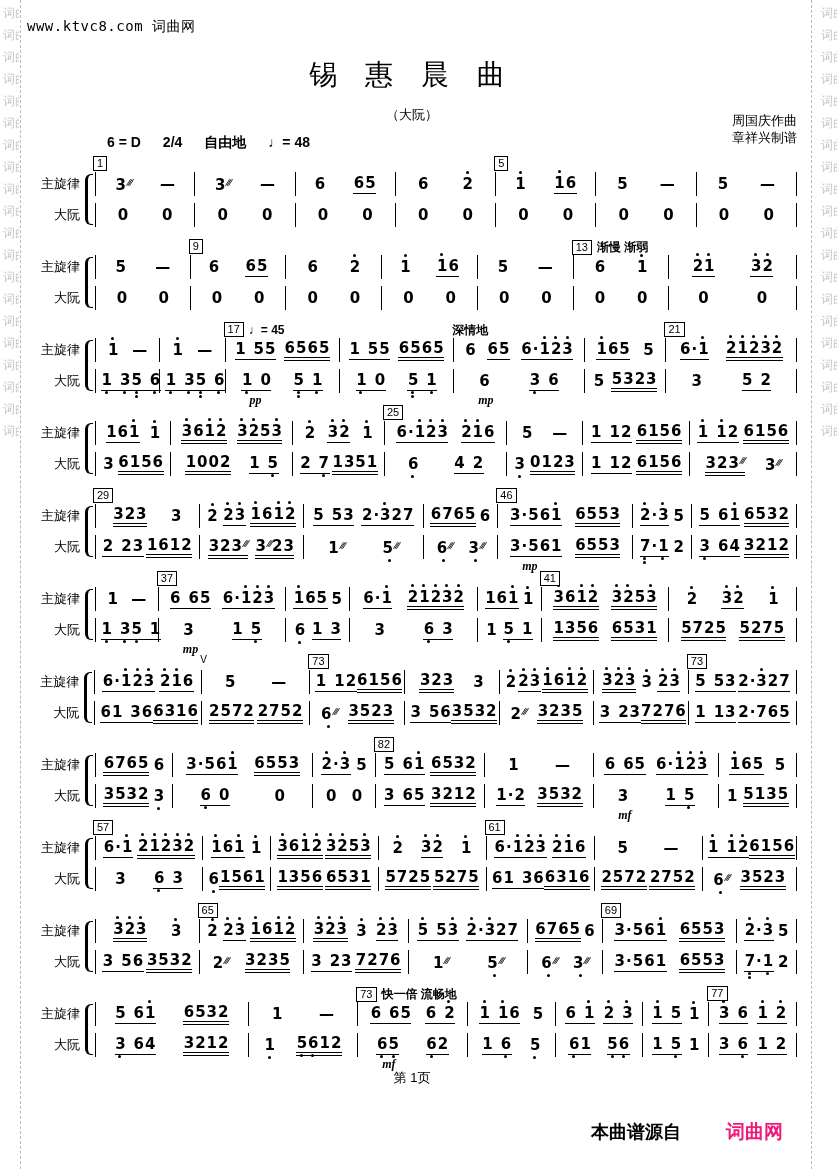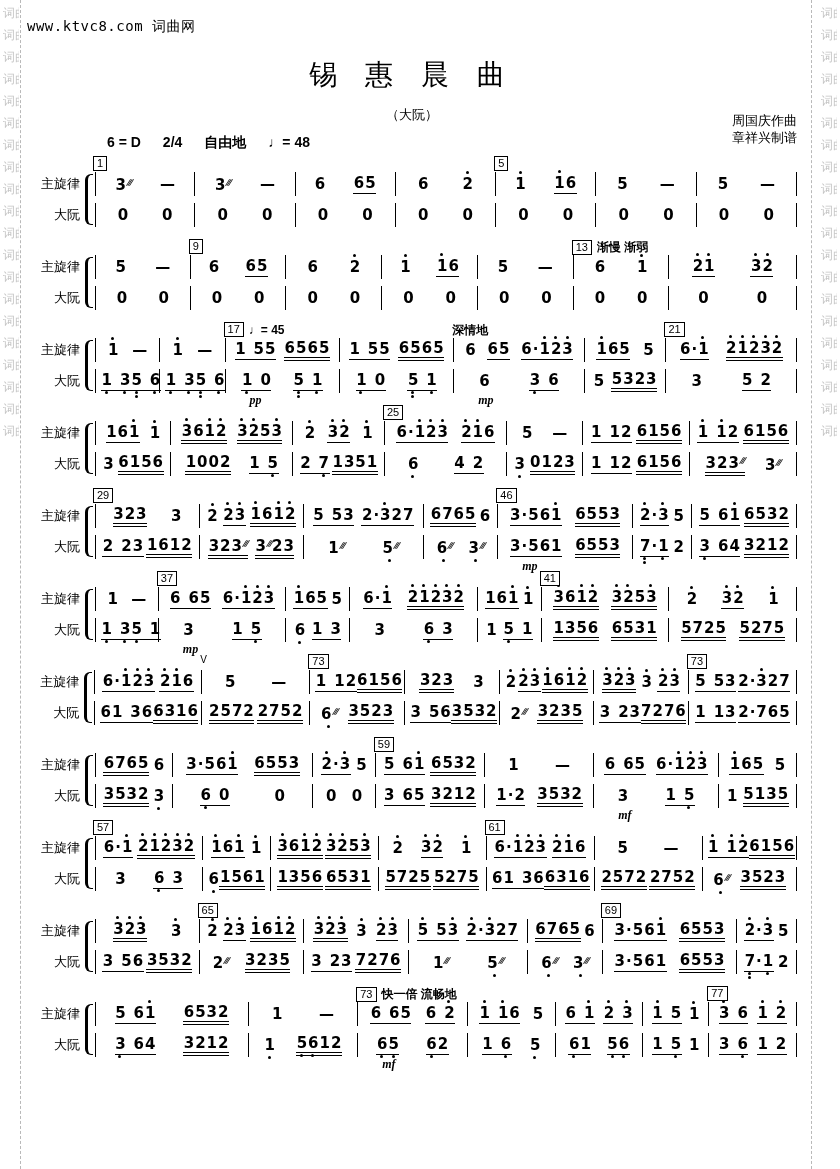--- a/index.html
+++ b/index.html
@@ -1432,21 +1432,21 @@
                 <span class="n">5</span>
               </span>
               <span class="grp u2">
                 <span class="n">3</span>
                 <span class="n">2</span>
                 <span class="n">1</span>
                 <span class="n">2</span>
               </span>
             </div>
             <div class="marker">
-              <span class="mbox">59</span>
+              <span class="mbox">82</span>
             </div>
           </div>
           <div class="mcol" style="flex-grow: 7;">
             <div class="cell">
               <span class="n">1</span>
               <span class="n">—</span>
             </div>
             <div class="cell">
               <span class="grp u1">
                 <span class="n">1</span>
@@ -2041,13 +2041,18 @@
                 <span class="n">2</span>
               </span>
             </div>
             <div class="marker">
               <span class="mbox">77</span>
             </div>
           </div>
         </div>
       </div>
     </div>
+  <div class="pagenum">第 1页</div>
+  <div class="source">
+    <span>本曲谱源自</span>
+    <span class="logo">词曲网</span>
+  </div>
 </div>
 
 </body></html>

